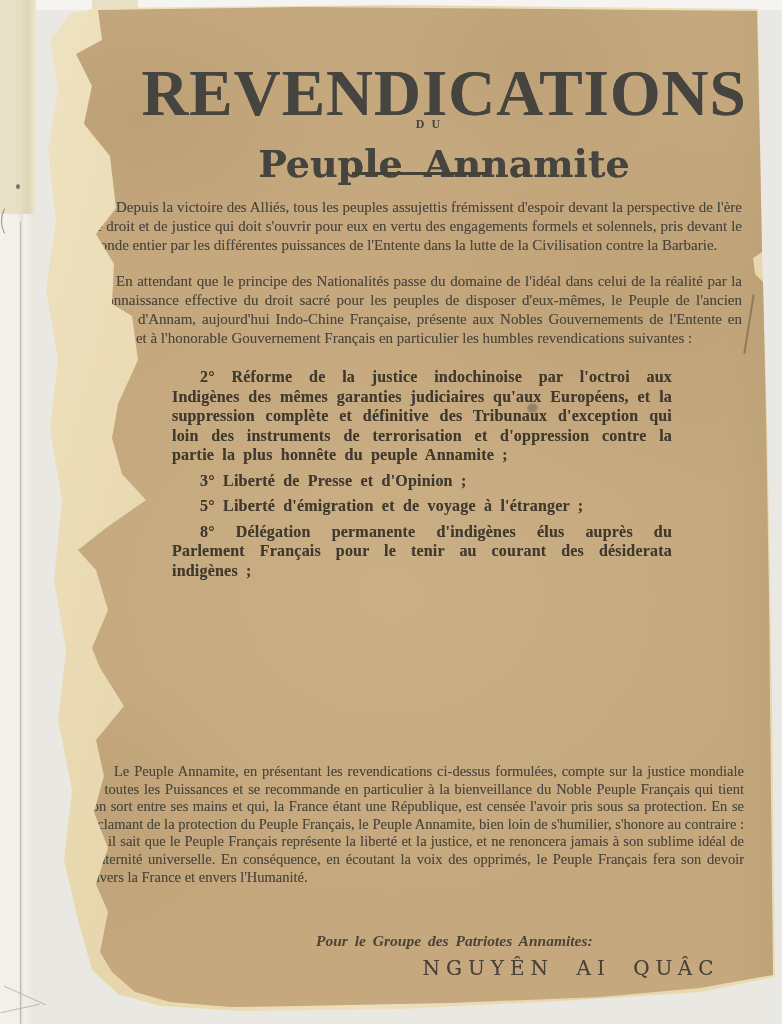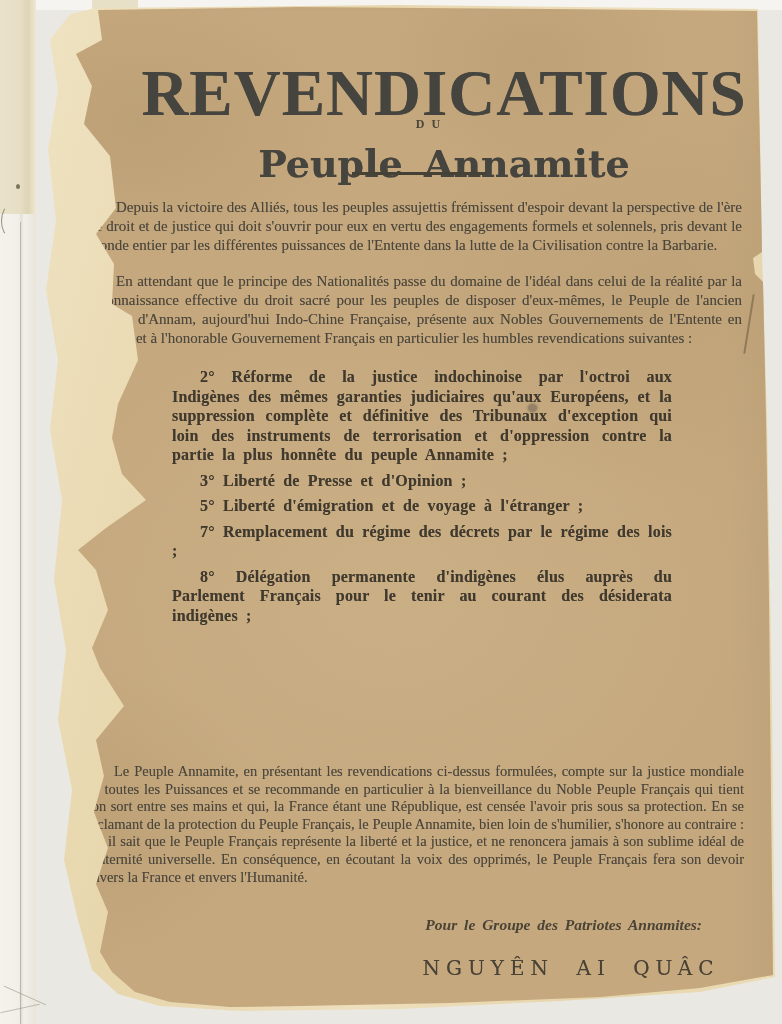--- a/index.html
+++ b/index.html
@@ -113,22 +113,22 @@
   }
   .demand{
     margin:0 0 6px 0;text-align:justify;text-indent:28px;
     font-weight:700;font-size:16px;line-height:19.5px;
     word-spacing:4px;letter-spacing:.2px;
     color:var(--ink-demands,#40392e);
     text-shadow:0 0 .5px rgba(64,57,46,.5);
   }
   .closing{left:86px;width:658px;top:763px;font-size:14.5px;line-height:17.6px;}
   .attrib{
-    position:absolute;left:300px;width:402px;top:916px;margin:0;
-    font-style:italic;font-weight:700;font-size:15.5px;text-align:right;
+    position:absolute;left:300px;width:402px;top:916px;margin:16px;
+    font-style:italic;font-weight:700;font-size:15.5px;text-align:left;
     word-spacing:3px;color:#4a4336;
   }
   .signatory{
     position:absolute;left:362px;width:386px;top:940px;margin:16px;
     font-family:"DejaVu Serif", serif;
     font-size:20px;letter-spacing:6px;word-spacing:10px;text-align:center;
     color:#494236;text-shadow:0 0 .5px rgba(73,66,54,.5);
   }
 </style>
 </head>
@@ -157,21 +157,20 @@
   <div class="title-rule"></div>
 
   <p class="para para1">Depuis la victoire des Alliés, tous les peuples assujettis frémissent d'espoir devant la perspective de l'ère de droit et de justice qui doit s'ouvrir pour eux en vertu des engagements formels et solennels, pris devant le monde entier par les différentes puissances de l'Entente dans la lutte de la Civilisation contre la Barbarie.</p>
 
   <p class="para para2">En attendant que le principe des Nationalités passe du domaine de l'idéal dans celui de la réalité par la reconnaissance effective du droit sacré pour les peuples de disposer d'eux-mêmes, le Peuple de l'ancien Empire d'Annam, aujourd'hui Indo-Chine Française, présente aux Nobles Gouvernements de l'Entente en général et à l'honorable Gouvernement Français en particulier les humbles revendications suivantes :</p>
 
   <div class="demands">
     <p class="demand"><span>2°</span>&nbsp;<span>Réforme de la justice indochinoise par l'octroi aux Indigènes des mêmes garanties judiciaires qu'aux Européens, et la suppression complète et définitive des Tribunaux d'exception qui loin des instruments de terrorisation et d'oppression contre la partie la plus honnête du peuple Annamite ;</span></p>
     <p class="demand"><span>3°</span>&nbsp;<span>Liberté de Presse et d'Opinion ;</span></p>
     <p class="demand"><span>5°</span>&nbsp;<span>Liberté d'émigration et de voyage à l'étranger ;</span></p>
-    <p class="demand"><span>7°</span>&nbsp;<span>Remplacement du régime des décrets par le régime des lois ;</span></p>
     <p class="demand"><span>8°</span>&nbsp;<span>Délégation permanente d'indigènes élus auprès du Parlement Français pour le tenir au courant des désiderata indigènes ;</span></p>
   </div>
 
   <p class="para closing">Le Peuple Annamite, en présentant les revendications ci-dessus formulées, compte sur la justice mondiale de toutes les Puissances et se recommande en particulier à la bienveillance du Noble Peuple Français qui tient son sort entre ses mains et qui, la France étant une République, est censée l'avoir pris sous sa protection. En se réclamant de la protection du Peuple Français, le Peuple Annamite, bien loin de s'humilier, s'honore au contraire : car il sait que le Peuple Français représente la liberté et la justice, et ne renoncera jamais à son sublime idéal de Fraternité universelle. En conséquence, en écoutant la voix des opprimés, le Peuple Français fera son devoir envers la France et envers l'Humanité.</p>
 
   <p class="attrib">Pour le Groupe des Patriotes Annamites:</p>
 
   <p class="signatory">NGUYÊN AI QUÂC</p>
 
 </div>

